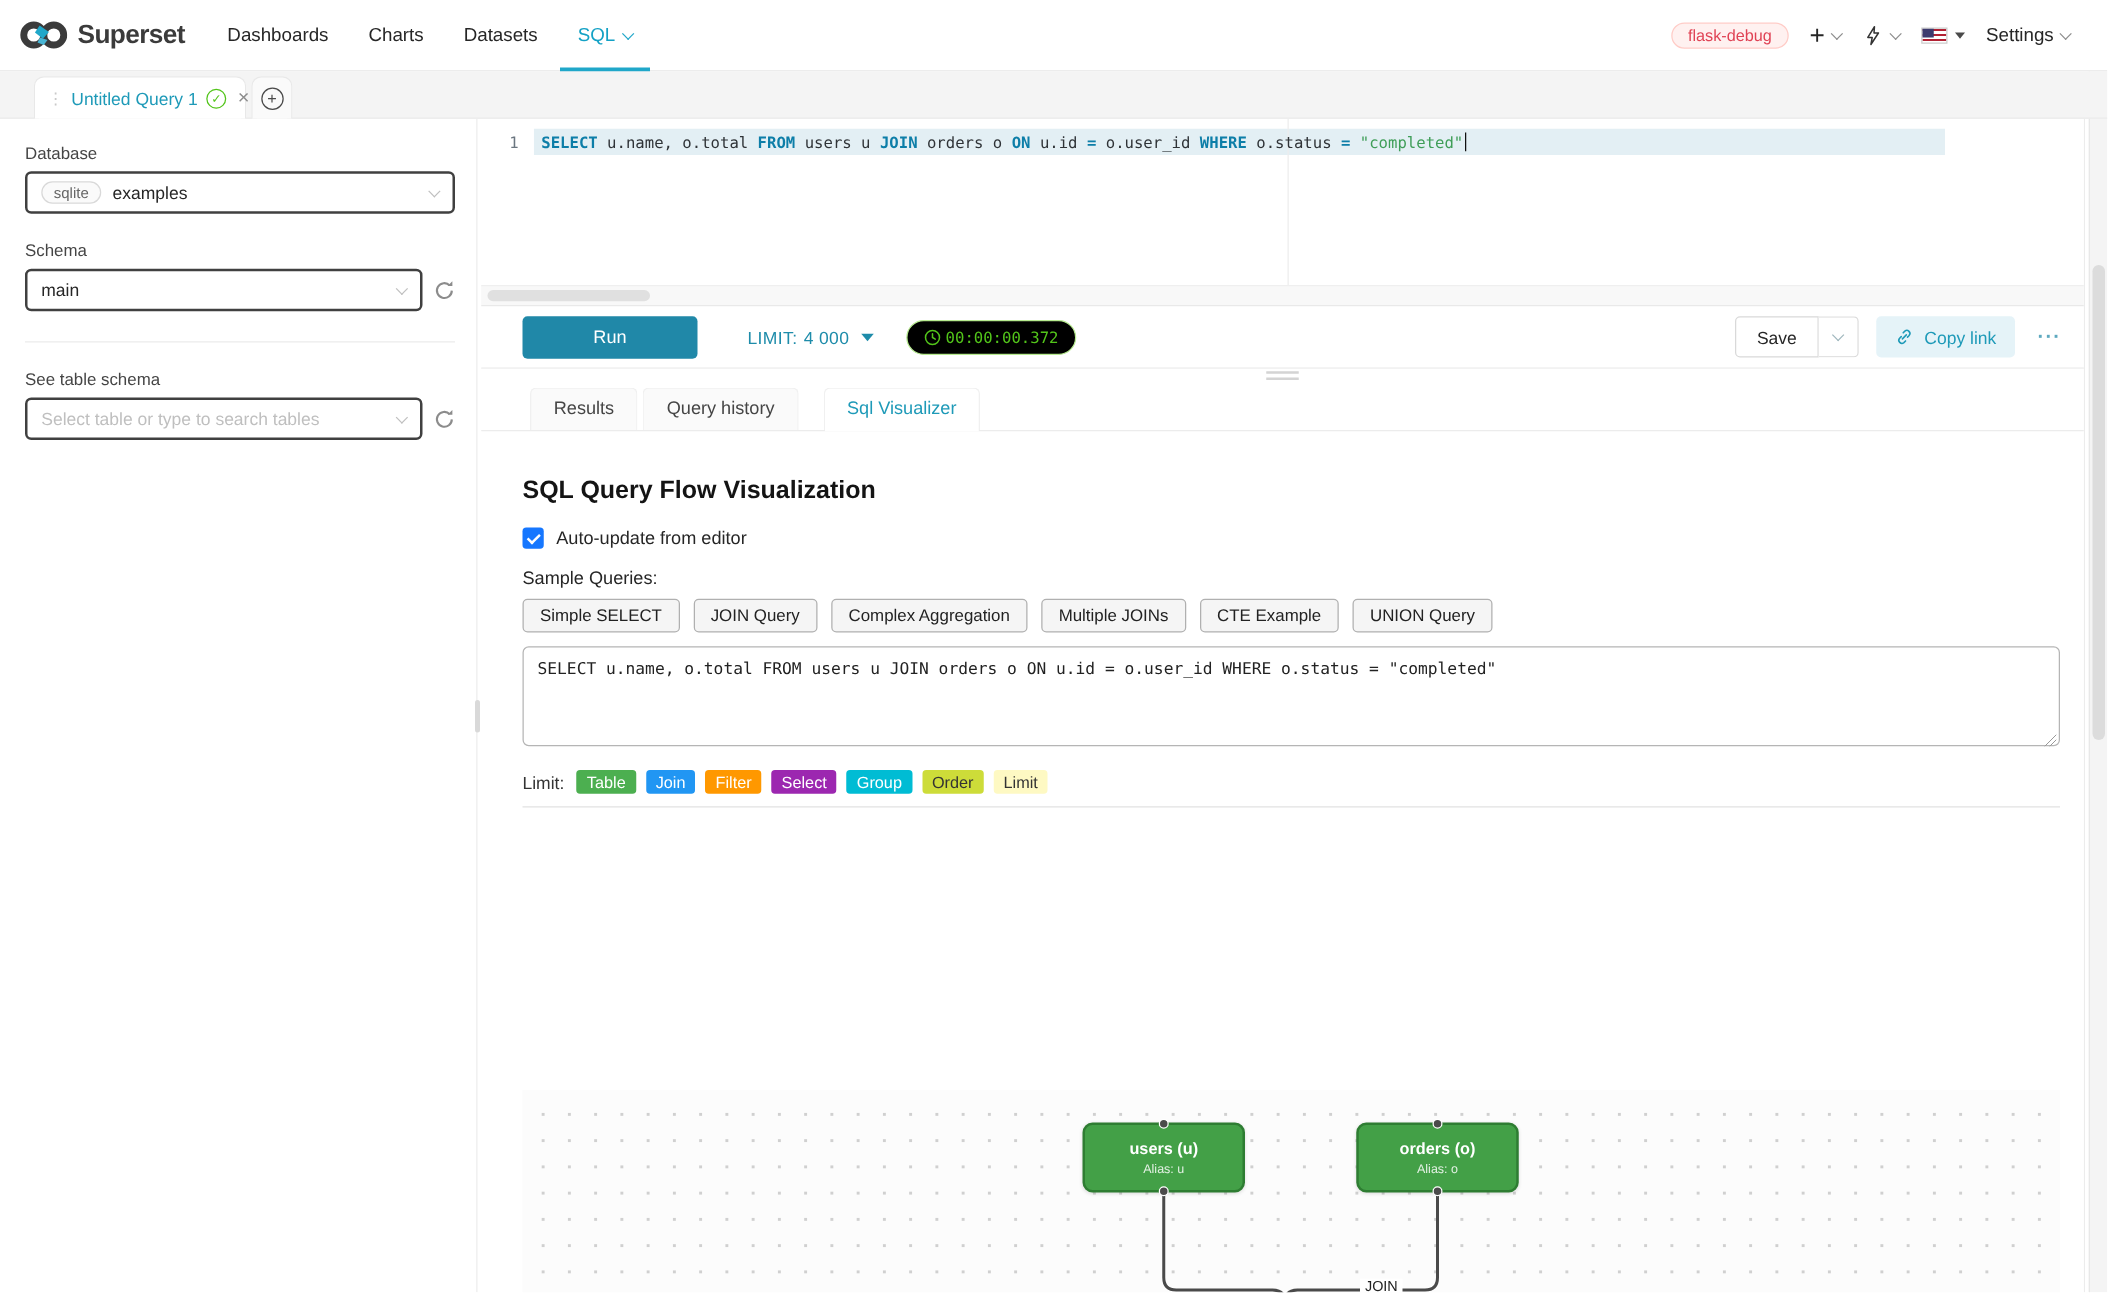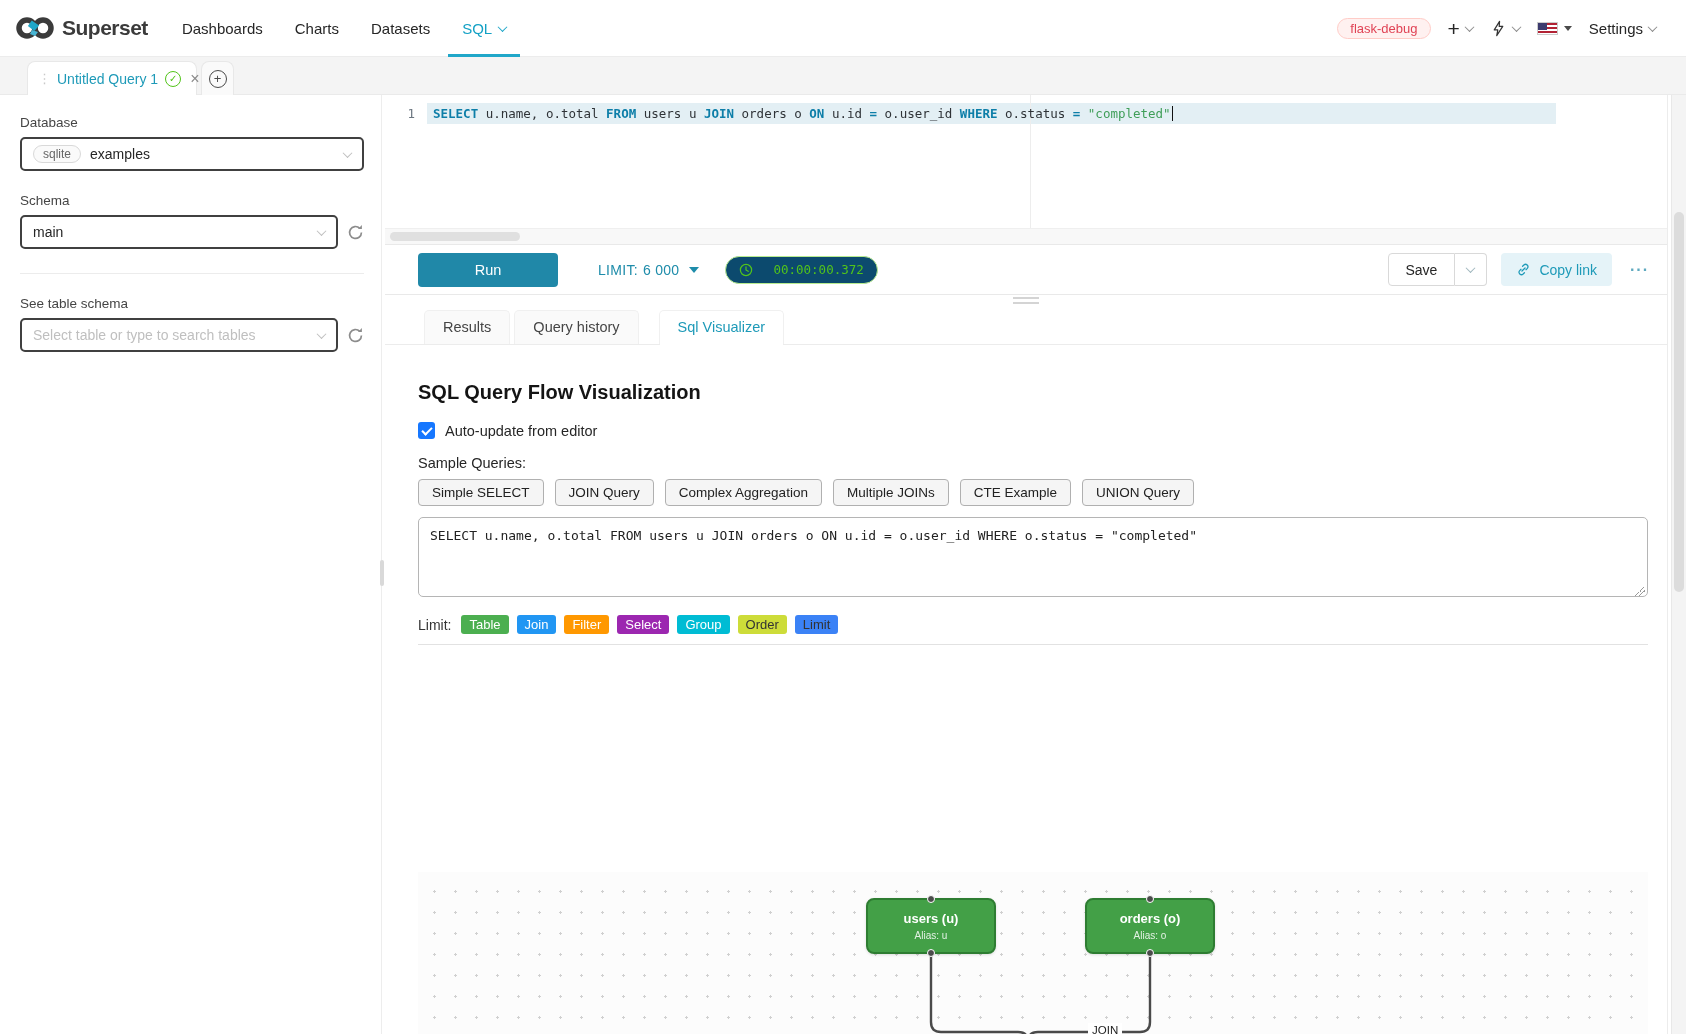--- a/index.html
+++ b/index.html
@@ -92,22 +92,22 @@
   
   .toolbar { position:absolute; left:0; top:149px; width:100%; height:51px; background:#fff;
     border-top:1px solid #e9e9e9; border-bottom:1px solid #e9e9e9; display:flex; align-items:center;
     padding:0 14px 0 33px; }
   .run-btn { width:140px; height:34px; background:#2088a8; color:#fff; font-size:14.5px; border:none;
     border-radius:4px; cursor:pointer; font-family:inherit; }
   .limit-group { display:flex; align-items:center; gap:5px; margin-left:40px; cursor:pointer; }
   .limit-label, .limit-value { font-size:14px; color:#1e8caa; letter-spacing:0.3px; }
   .limit-caret { width:0; height:0; border-left:5px solid transparent; border-right:5px solid transparent;
     border-top:6px solid #1e8caa; margin-left:5px; }
-  .timer-pill { display:flex; align-items:center; gap:20px; margin-left:26px; height:28px; padding:0 13px;
-    background:#0c4a6e; border:1px solid #b7eb8f; border-radius:15px; }
+  .timer-pill { display:flex; align-items:center; gap:3px; margin-left:26px; height:28px; padding:0 13px;
+    background:#000000; border:1px solid #b7eb8f; border-radius:15px; }
   .timer-text { font-family:"DejaVu Sans Mono", monospace; font-size:12.5px; color:#52c41a; }
   .toolbar-right { margin-left:auto; display:flex; align-items:center; gap:14px; }
   .save-group { display:flex; }
   .save-btn { height:33px; padding:0 17px; background:#fff; border:1px solid #d9d9d9;
     border-radius:4px 0 0 4px; font-size:14px; color:#262626; cursor:pointer; font-family:inherit; }
   .save-caret-btn { width:32px; height:33px; background:#fff; border:1px solid #d9d9d9; border-left:none;
     border-radius:0 4px 4px 0; display:flex; align-items:center; justify-content:center; cursor:pointer; }
   .save-caret-btn .caret { border-color:#9fb6bd; }
   .copylink-btn { height:33px; display:flex; align-items:center; gap:8px; padding:0 15px;
     background:#e5f3f8; border:none; border-radius:4px; font-size:14px; color:#1e9ab8; cursor:pointer;
@@ -285,21 +285,21 @@
       <div class="ace-code"><span class="tok-kw">SELECT</span><span class="tok-pl"> u.name, o.total </span><span class="tok-kw">FROM</span><span class="tok-pl"> users u </span><span class="tok-kw">JOIN</span><span class="tok-pl"> orders o </span><span class="tok-kw">ON</span><span class="tok-pl"> u.id </span><span class="tok-op">=</span><span class="tok-pl"> o.user_id </span><span class="tok-kw">WHERE</span><span class="tok-pl"> o.status </span><span class="tok-op">=</span><span class="tok-pl"> </span><span class="tok-str">"completed"</span><span class="ace-cursor"></span></div>
       <div class="ace-hscroll">
         <div class="ace-hscroll-thumb"></div>
       </div>
     </div>
 
     <div class="toolbar">
       <button class="run-btn">Run</button>
       <span class="limit-group">
         <span class="limit-label">LIMIT:</span>
-        <span class="limit-value">6 000</span>
+        <span class="limit-value">4 000</span>
         <span class="limit-caret"></span>
       </span>
       <span class="timer-pill">
         <svg width="14" height="14" viewBox="0 0 16 16">
           <circle cx="8" cy="8" r="6.4" fill="none" stroke="#52c41a" stroke-width="1.4"></circle>
           <path d="M8 4.5 V8 L10.5 9.5" fill="none" stroke="#52c41a" stroke-width="1.4" stroke-linecap="round"></path>
         </svg>
         <span class="timer-text">00:00:00.372</span>
       </span>
       <span class="toolbar-right">
@@ -347,21 +347,21 @@
           <span class="ta-grip"></span>
         </div>
         <div class="legend-row">
           <span class="legend-label">Limit:</span>
         <span class="legend-badge" style="background: rgb(76, 175, 80); color: rgb(255, 255, 255);">Table</span>
             <span class="legend-badge" style="background: rgb(33, 150, 243); color: rgb(255, 255, 255);">Join</span>
             <span class="legend-badge" style="background: rgb(255, 152, 0); color: rgb(255, 255, 255);">Filter</span>
             <span class="legend-badge" style="background: rgb(156, 39, 176); color: rgb(255, 255, 255);">Select</span>
             <span class="legend-badge" style="background: rgb(0, 188, 212); color: rgb(255, 255, 255);">Group</span>
             <span class="legend-badge" style="background: rgb(205, 220, 57); color: rgb(51, 51, 51);">Order</span>
-            <span class="legend-badge" style="background: #3b82f6; color: rgb(51, 51, 51);">Limit</span>
+            <span class="legend-badge" style="background: #fef9c3; color: rgb(51, 51, 51);">Limit</span>
           </div>
         <div class="viz-hr"></div>
       </div>
 
       <div class="canvas">
         <svg class="edges" width="1230" height="362">
           <g stroke="#4a4a4a" stroke-width="2.4" fill="none">
             <path d="M513,82 L513,150 Q513,160 523,160 L600,160 Q610,160 610,170 L610,221"></path>
             <path d="M732,82 L732,150 Q732,160 722,160 L620,160 Q610,160 610,170"></path>
             <path d="M610,293 L610,362"></path>

